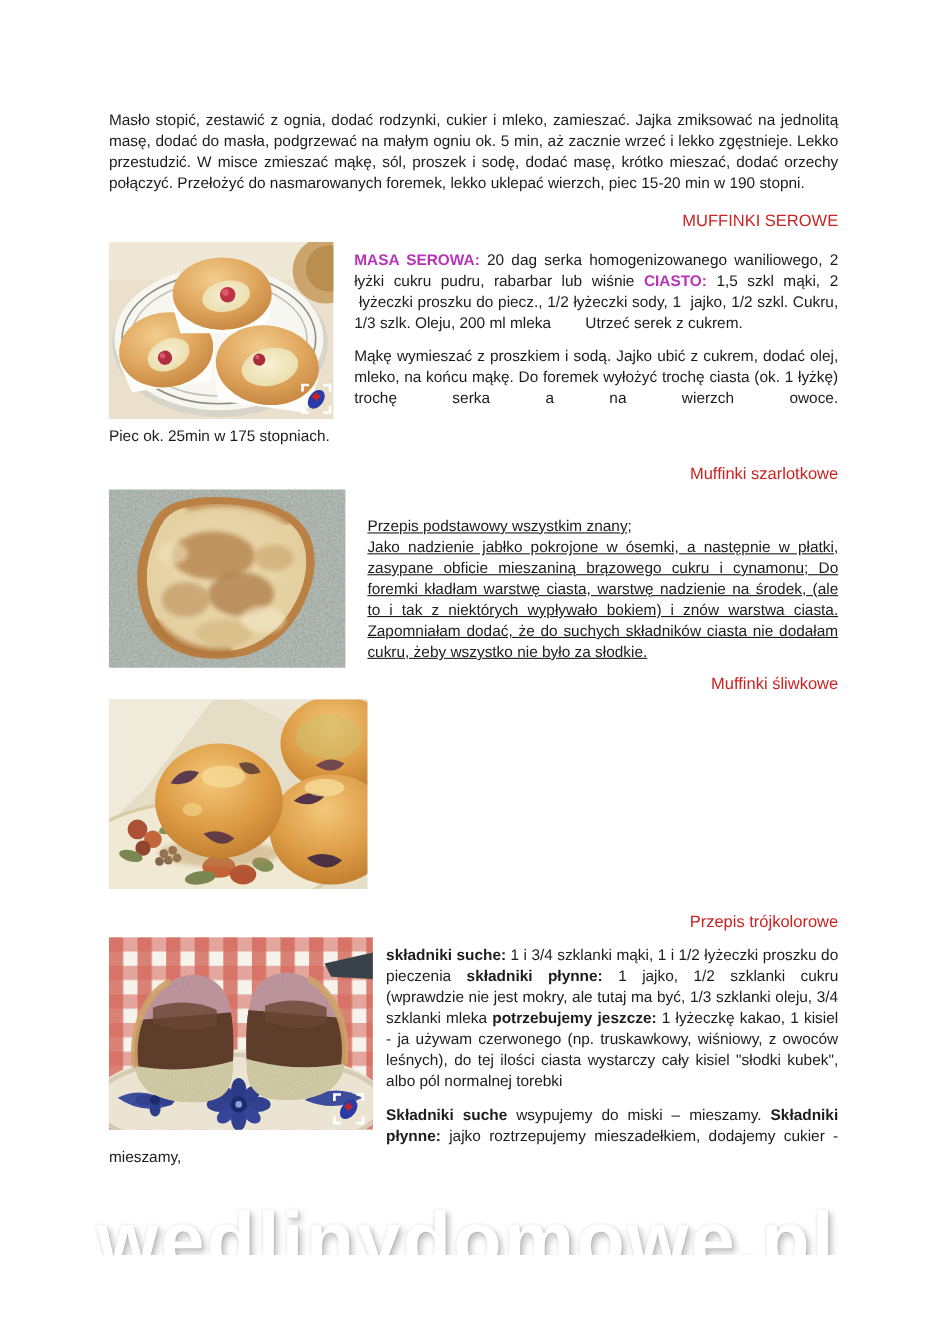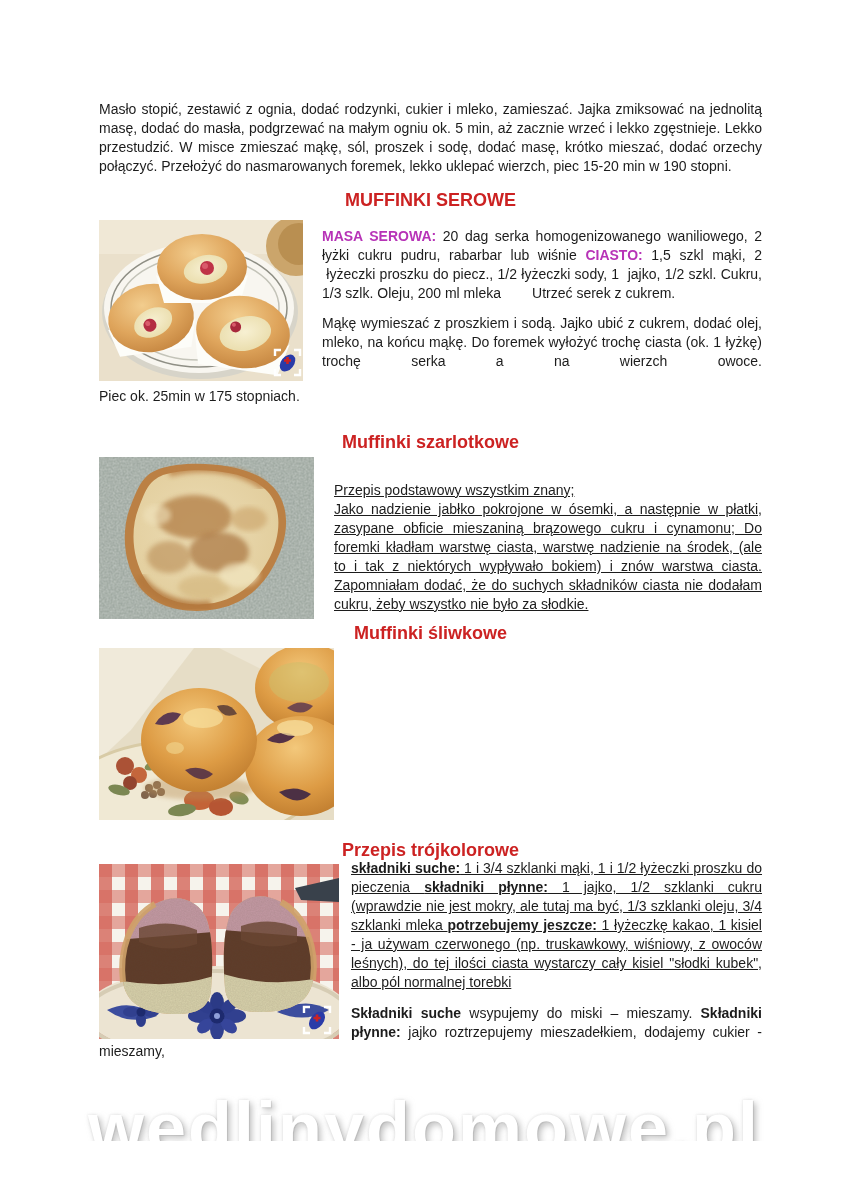--- a/index.html
+++ b/index.html
@@ -8,44 +8,44 @@
     background:#ffffff; overflow:hidden;
     font-family:"Liberation Sans","DejaVu Sans",sans-serif;
     color:var(--body-text,#1c1c1c);
   }
   .content {
     position:absolute; left:99px; top:100px; width:663px;
     font-size:14px; line-height:19px; text-align:justify;
   }
   p { margin:0; }
   h2 {
-    margin:0; font-size:18px; line-height:17px; font-weight:700;
-    color:var(--heading-red,#cc2222); text-align:center;
+    margin:0; font-size:15px; line-height:17px; font-weight:400;
+    color:var(--heading-red,#cc2222); text-align:right;
   }
   .magenta { color:var(--accent-magenta,#b733b7); font-weight:700; }
   .b { font-weight:700; }
 
   .h-serowe       { margin-top:16px; }
-  .h-szarlotkowe  { margin-top:28px; clear:both; }
+  .h-szarlotkowe  { margin-top:16px; clear:both; }
   .h-sliwkowe     { margin-top:10px; clear:both; }
   .h-trojkolorowe { margin-top:22px; clear:both; }
 
   figure { margin:0; padding:0; }
   .photo { background:#ddd; line-height:0; }
   .photo svg { display:block; }
   .f1 { float:left; width:204px; height:161px; margin:11px 19px 6px 0; }
   .f2 { float:left; width:215px; height:162px; margin:6px 20px 6px 0; }
   .f3 { width:235px; height:172px; margin:6px 0 0 0; }
   .f4 { float:left; width:240px; height:175px; margin:5px 12px 0 0; }
 
   .p-masa    { margin-top:18px; }
   .p-method  { margin-top:11px; text-align-last:justify;padding-left:44px; }
   .p-baking  { clear:left; margin-top:5px; }
   .p-przepis { margin-top:30px;text-decoration:underline; }
-  .p-ingr    { margin-top:0;text-decoration:underline; }
+  .p-ingr    { margin-top:12px; }
   .p-method2 { margin-top:12px; text-align-last:justify; }
 
   .watermark {
     position:absolute; top:1092px; left:40px; width:768px;
     font-size:72px; font-weight:700; letter-spacing:2px; line-height:1;
     white-space:nowrap; text-align:center;
     color:#ffffff;
     text-shadow: 3px 3px 6px rgba(150,150,150,0.60),
                  1px 1px 1px  rgba(185,185,185,0.45),
                  -1px -1px 2px rgba(225,225,225,0.40);

